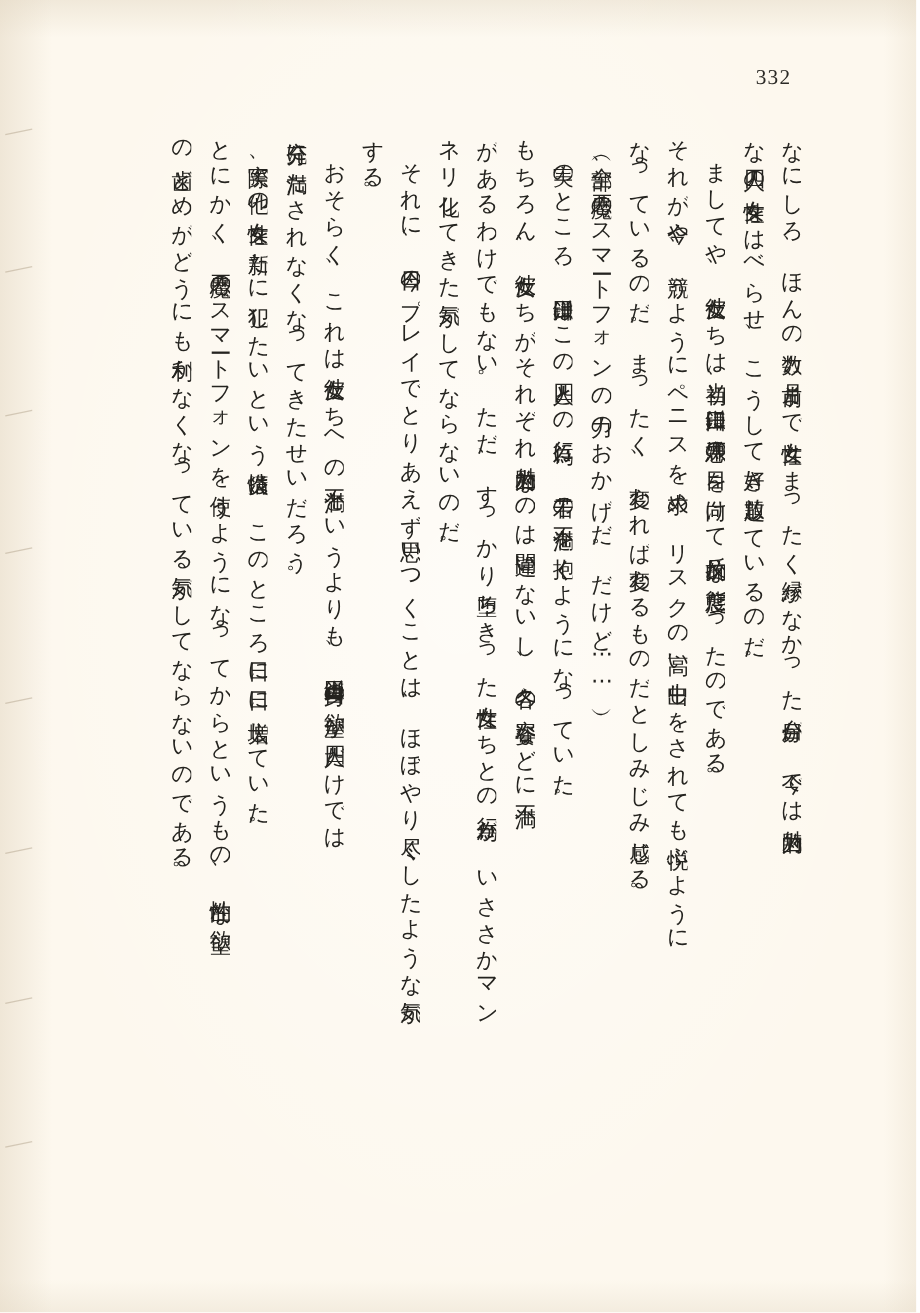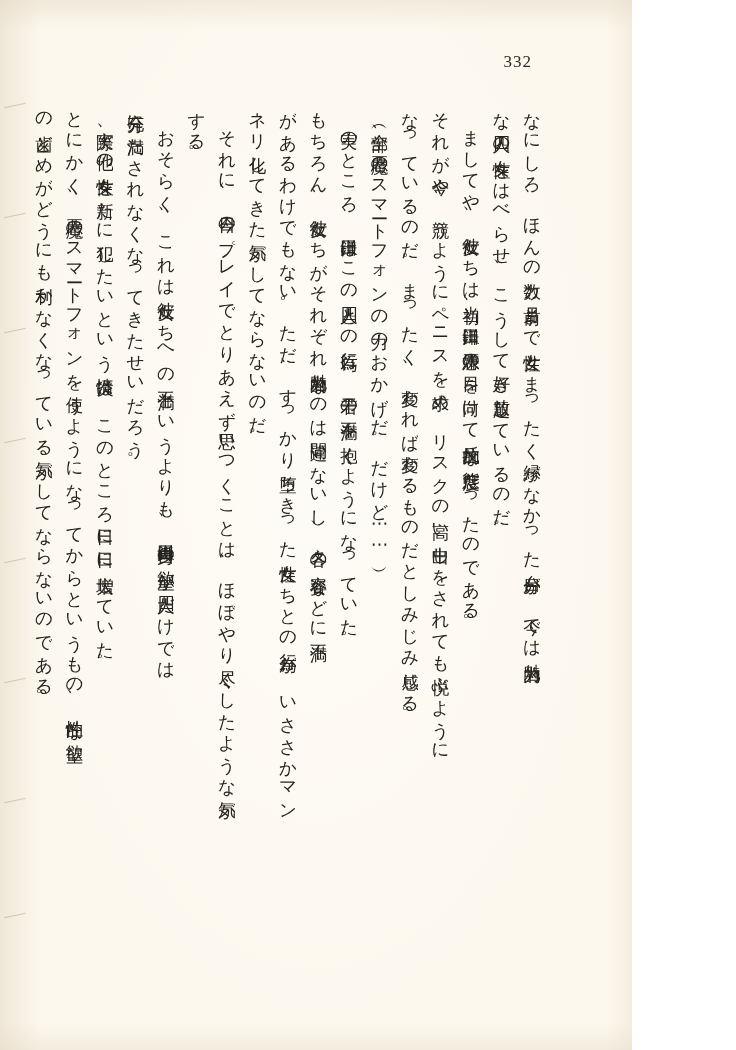--- a/index.html
+++ b/index.html
@@ -5,21 +5,21 @@
   html, body {
     margin: 0;
     padding: 0;
     background: #ffffff;
   }
   body {
     font-family: "Liberation Serif", "DejaVu Serif", serif;
   }
   .page {
     position: relative;
-    width: 632px;
+    width: 733px;
     height: 1050px;
     background: #fdf8ee;
     overflow: hidden;
   }
   
   .paper-texture {
     position: absolute;
     inset: 0;
     background:
       radial-gradient(ellipse at 50% 45%, rgba(255,255,255,0.55) 0%, rgba(253,246,232,0.0) 70%),

